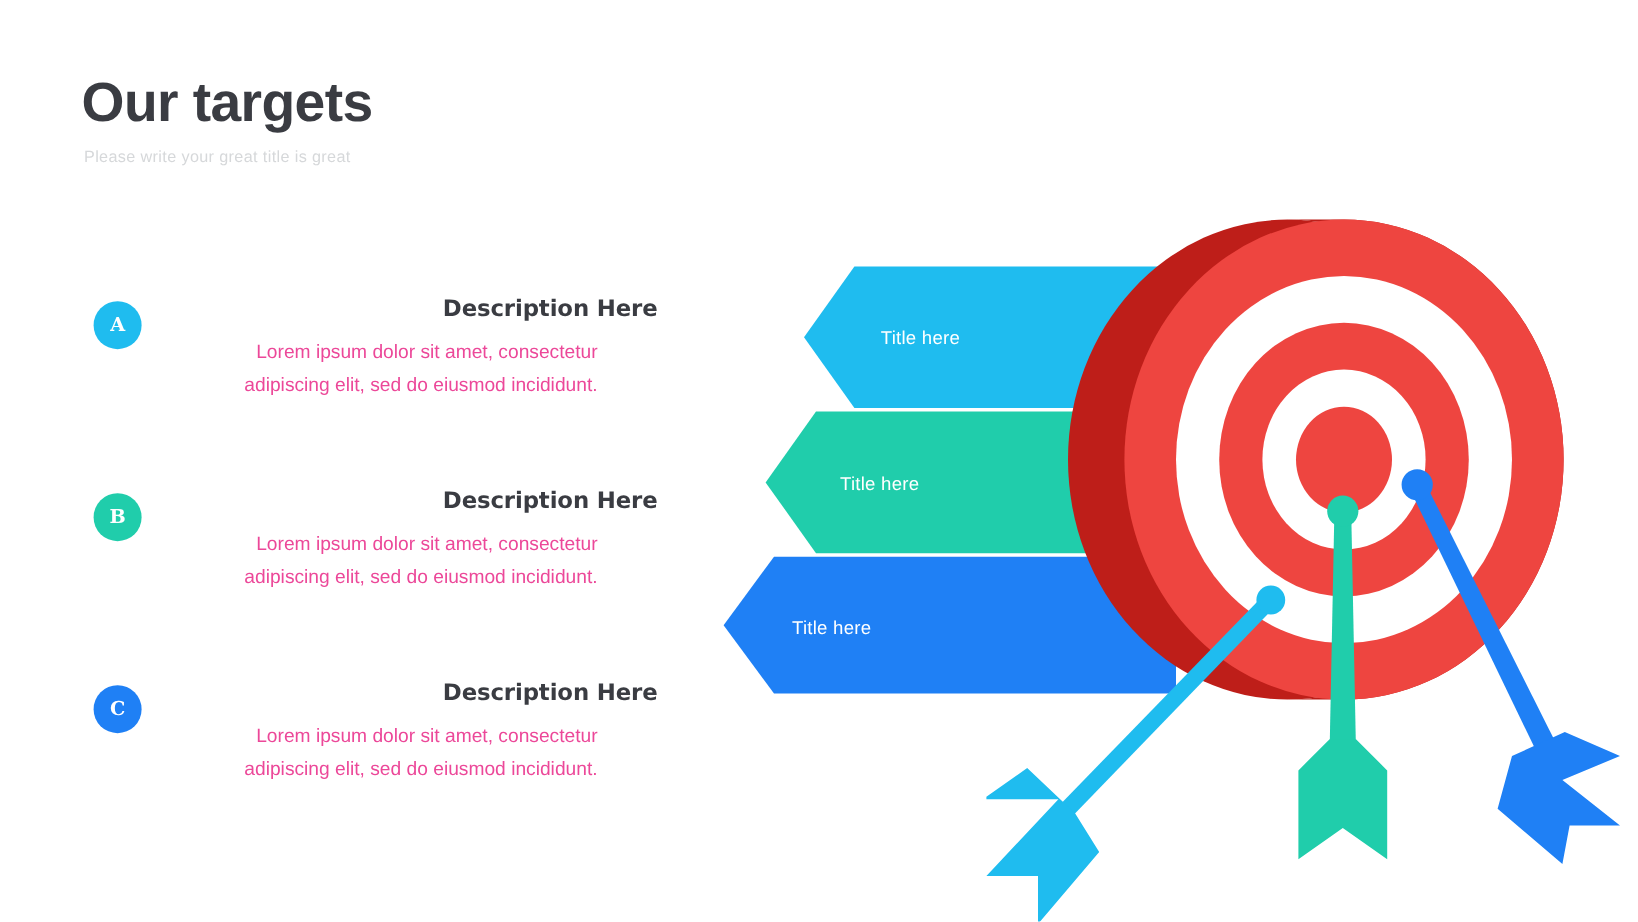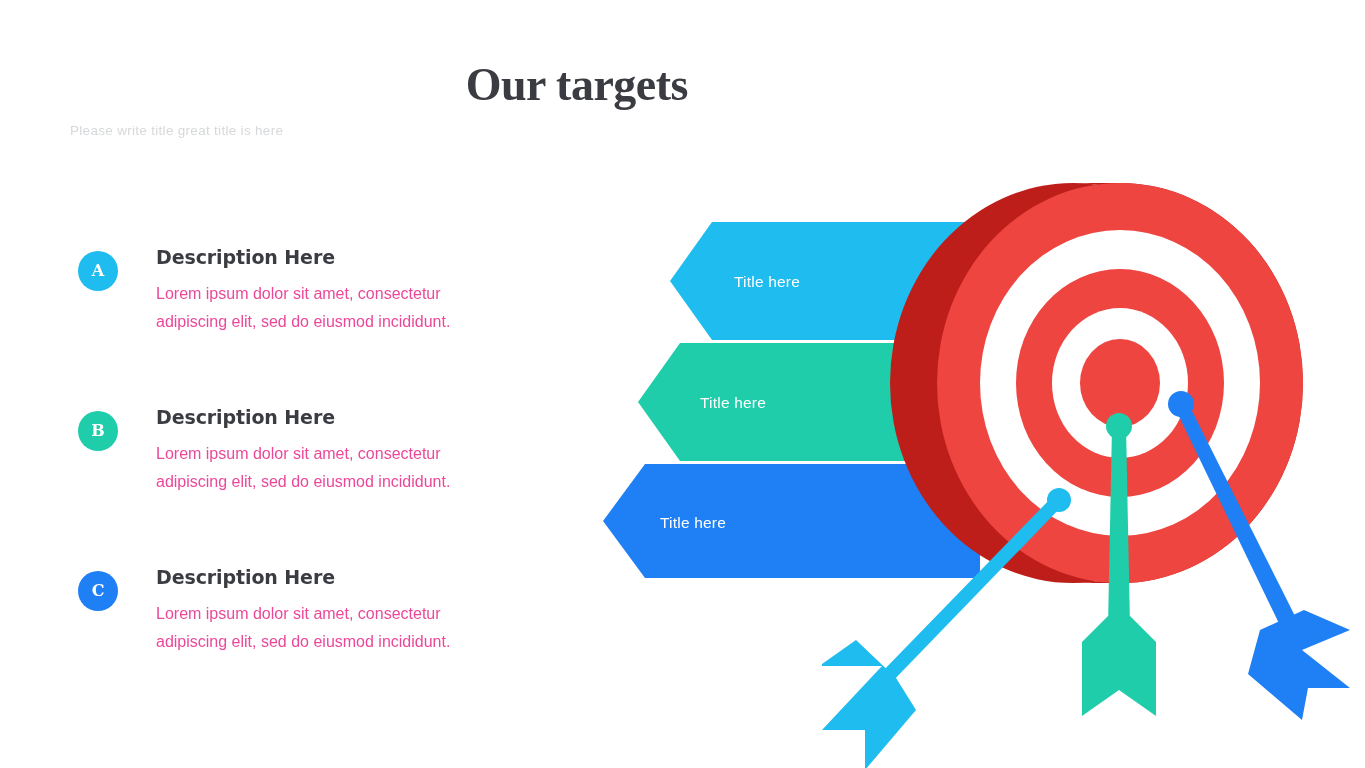--- a/index.html
+++ b/index.html
@@ -25,29 +25,28 @@
   }
 
   
   .header {
     position: absolute;
     left: 68px;
     top: 62px;
     width: 620px;
   }
   .page-title {
-    font-family: Liberation Serif, serif;
+    font-family: Liberation Sans, sans-serif;
     font-size: 46px;
     font-weight: 700;
     letter-spacing: -0.5px;
     color: #3a3c42;
     line-height: 1.0;
     margin: 0;
     white-space: nowrap;
-    text-align: right;
   }
   .page-subtitle {
     margin: 15px 0 0 2px;
     font-size: 13.5px;
     font-weight: 400;
     color: #d6d8da;
     letter-spacing: 0.3px;
     white-space: nowrap;
   }
 
@@ -76,21 +75,22 @@
     align-items: center;
     justify-content: center;
     color: #ffffff;
     font-family: "DejaVu Serif", serif;
     font-size: 16px;
     font-weight: 700;
     line-height: 1;
   }
 
   .desc-body {
-    margin-left: 78px;
+    margin-left: 60px;
+    text-align: right;
   }
   .desc-title {
     font-family: "DejaVu Sans", sans-serif;
     font-size: 19px;
     font-weight: 700;
     color: #3a3c42;
     margin: 0 0 12px 0;
     letter-spacing: -0.1px;
   }
   .desc-text {
@@ -119,21 +119,21 @@
     letter-spacing: 0.2px;
   }
 </style>
 </head>
 <body>
 
 <div class="slide">
 
   <div class="header">
     <h1 class="page-title">Our targets</h1>
-    <div class="page-subtitle">Please write title great title is here</div>
+    <div class="page-subtitle">Please write your great title is great</div>
   </div>
 
   <div class="desc-list">
 
     <div class="desc-item">
       <div class="badge" style="background:#1FBCEF;">
         <span>A</span>
       </div>
       <div class="desc-body">
         <div class="desc-title">Description Here</div>

